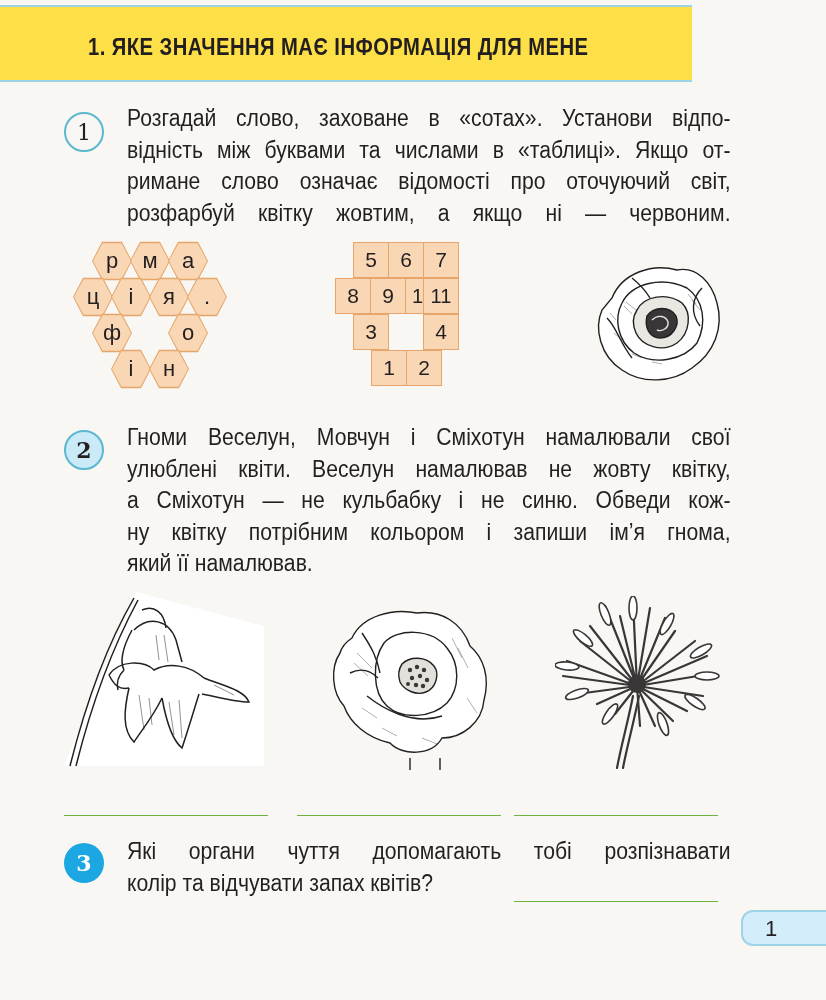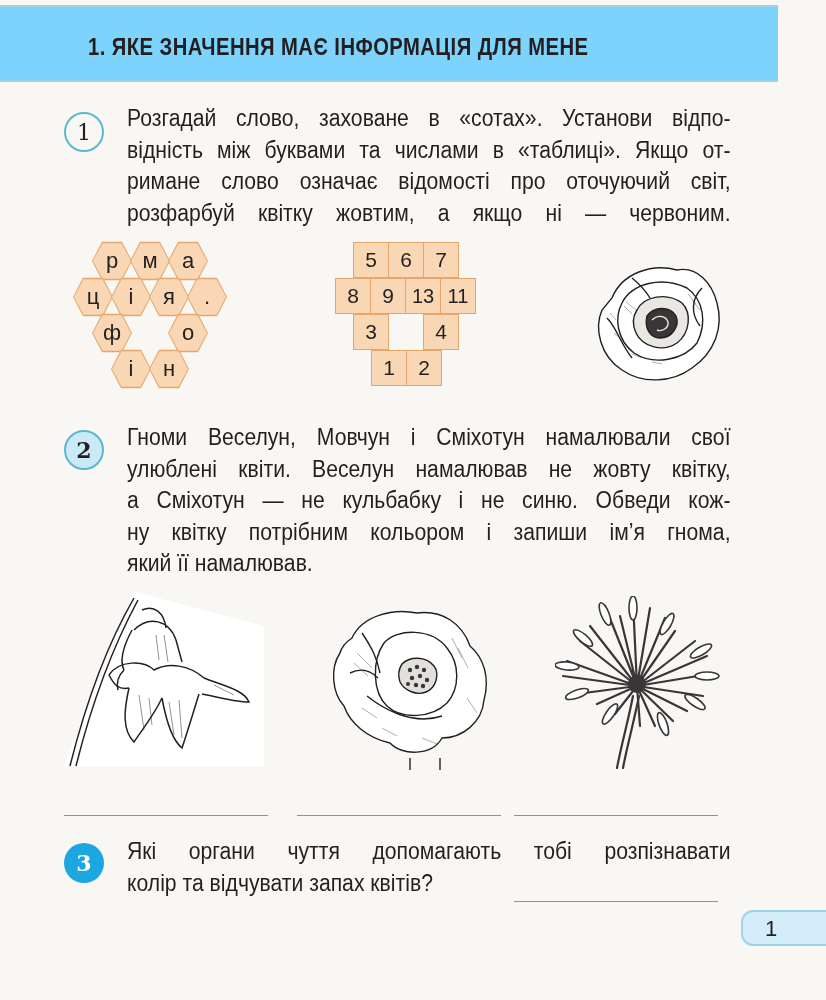--- a/index.html
+++ b/index.html
@@ -4,22 +4,22 @@
   <style>
     html, body { margin: 0; padding: 0; }
     body {
       width: 826px; height: 1000px; overflow: hidden;
       background: #f8f7f3;
       font-family: "Liberation Sans", sans-serif;
       color: #231f20;
       position: relative;
     }
     .header {
-      position: absolute; left: 0; top: 5px; width: 778px; height: 77px;
-      background: #7dd3fc;
+      position: absolute; left: 0; top: 5px; width: 692px; height: 77px;
+      background: #fde047;
       border-top: 2px solid #9fd3e8;
       border-bottom: 2px solid #9fd3e8;
       box-sizing: border-box;
     }
     .header-title {
       position: absolute; left: 88px; top: 27px;
       font-family: "Liberation Sans", sans-serif;
       font-size: 23px; font-weight: bold; letter-spacing: 0.5px;
       color: #231f20;
       transform: scaleX(0.88); transform-origin: left center;
@@ -120,21 +120,21 @@
     <div class="hex" style="left:80px; top:110px; width:38px; height:38px;">н</div>
 </div>
 
 <div class="grid-wrap">
   <div class="cell" style="left:20px; top:2px;">5</div>
   <div class="cell" style="left:55px; top:2px;">6</div>
   <div class="cell" style="left:90px; top:2px;">7</div>
   <div class="cell" style="left:2px; top:38px;">8</div>
   <div class="cell" style="left:37px; top:38px;">9</div>
   <div class="cell" style="left:72px; top:38px; font-size:20px;">13</div>
-  <div class="cell" style="left:107px; top:38px; font-size:20px;">11</div>
+  <div class="cell" style="left:90px; top:38px; font-size:20px;">11</div>
   <div class="cell" style="left:20px; top:74px;">3</div>
   <div class="cell" style="left:90px; top:74px;">4</div>
   <div class="cell" style="left:38px; top:110px;">1</div>
   <div class="cell" style="left:73px; top:110px;">2</div>
 </div>
 
 <svg class="flower" style="left:592px; top:258px;" width="134" height="130" viewBox="0 0 134 130">
   <g fill="none" stroke="#231f20" stroke-width="1.4">
     <path d="M20 40 C30 15 60 5 85 12 C105 8 120 25 125 45 C132 70 122 95 100 110 C80 125 50 126 30 112 C8 98 2 70 10 52 Z" fill="#ffffff"></path>
     <path d="M30 45 C40 25 70 18 95 30 C112 42 115 65 105 85 C92 102 62 108 42 95 C25 82 22 60 30 45 Z"></path>

